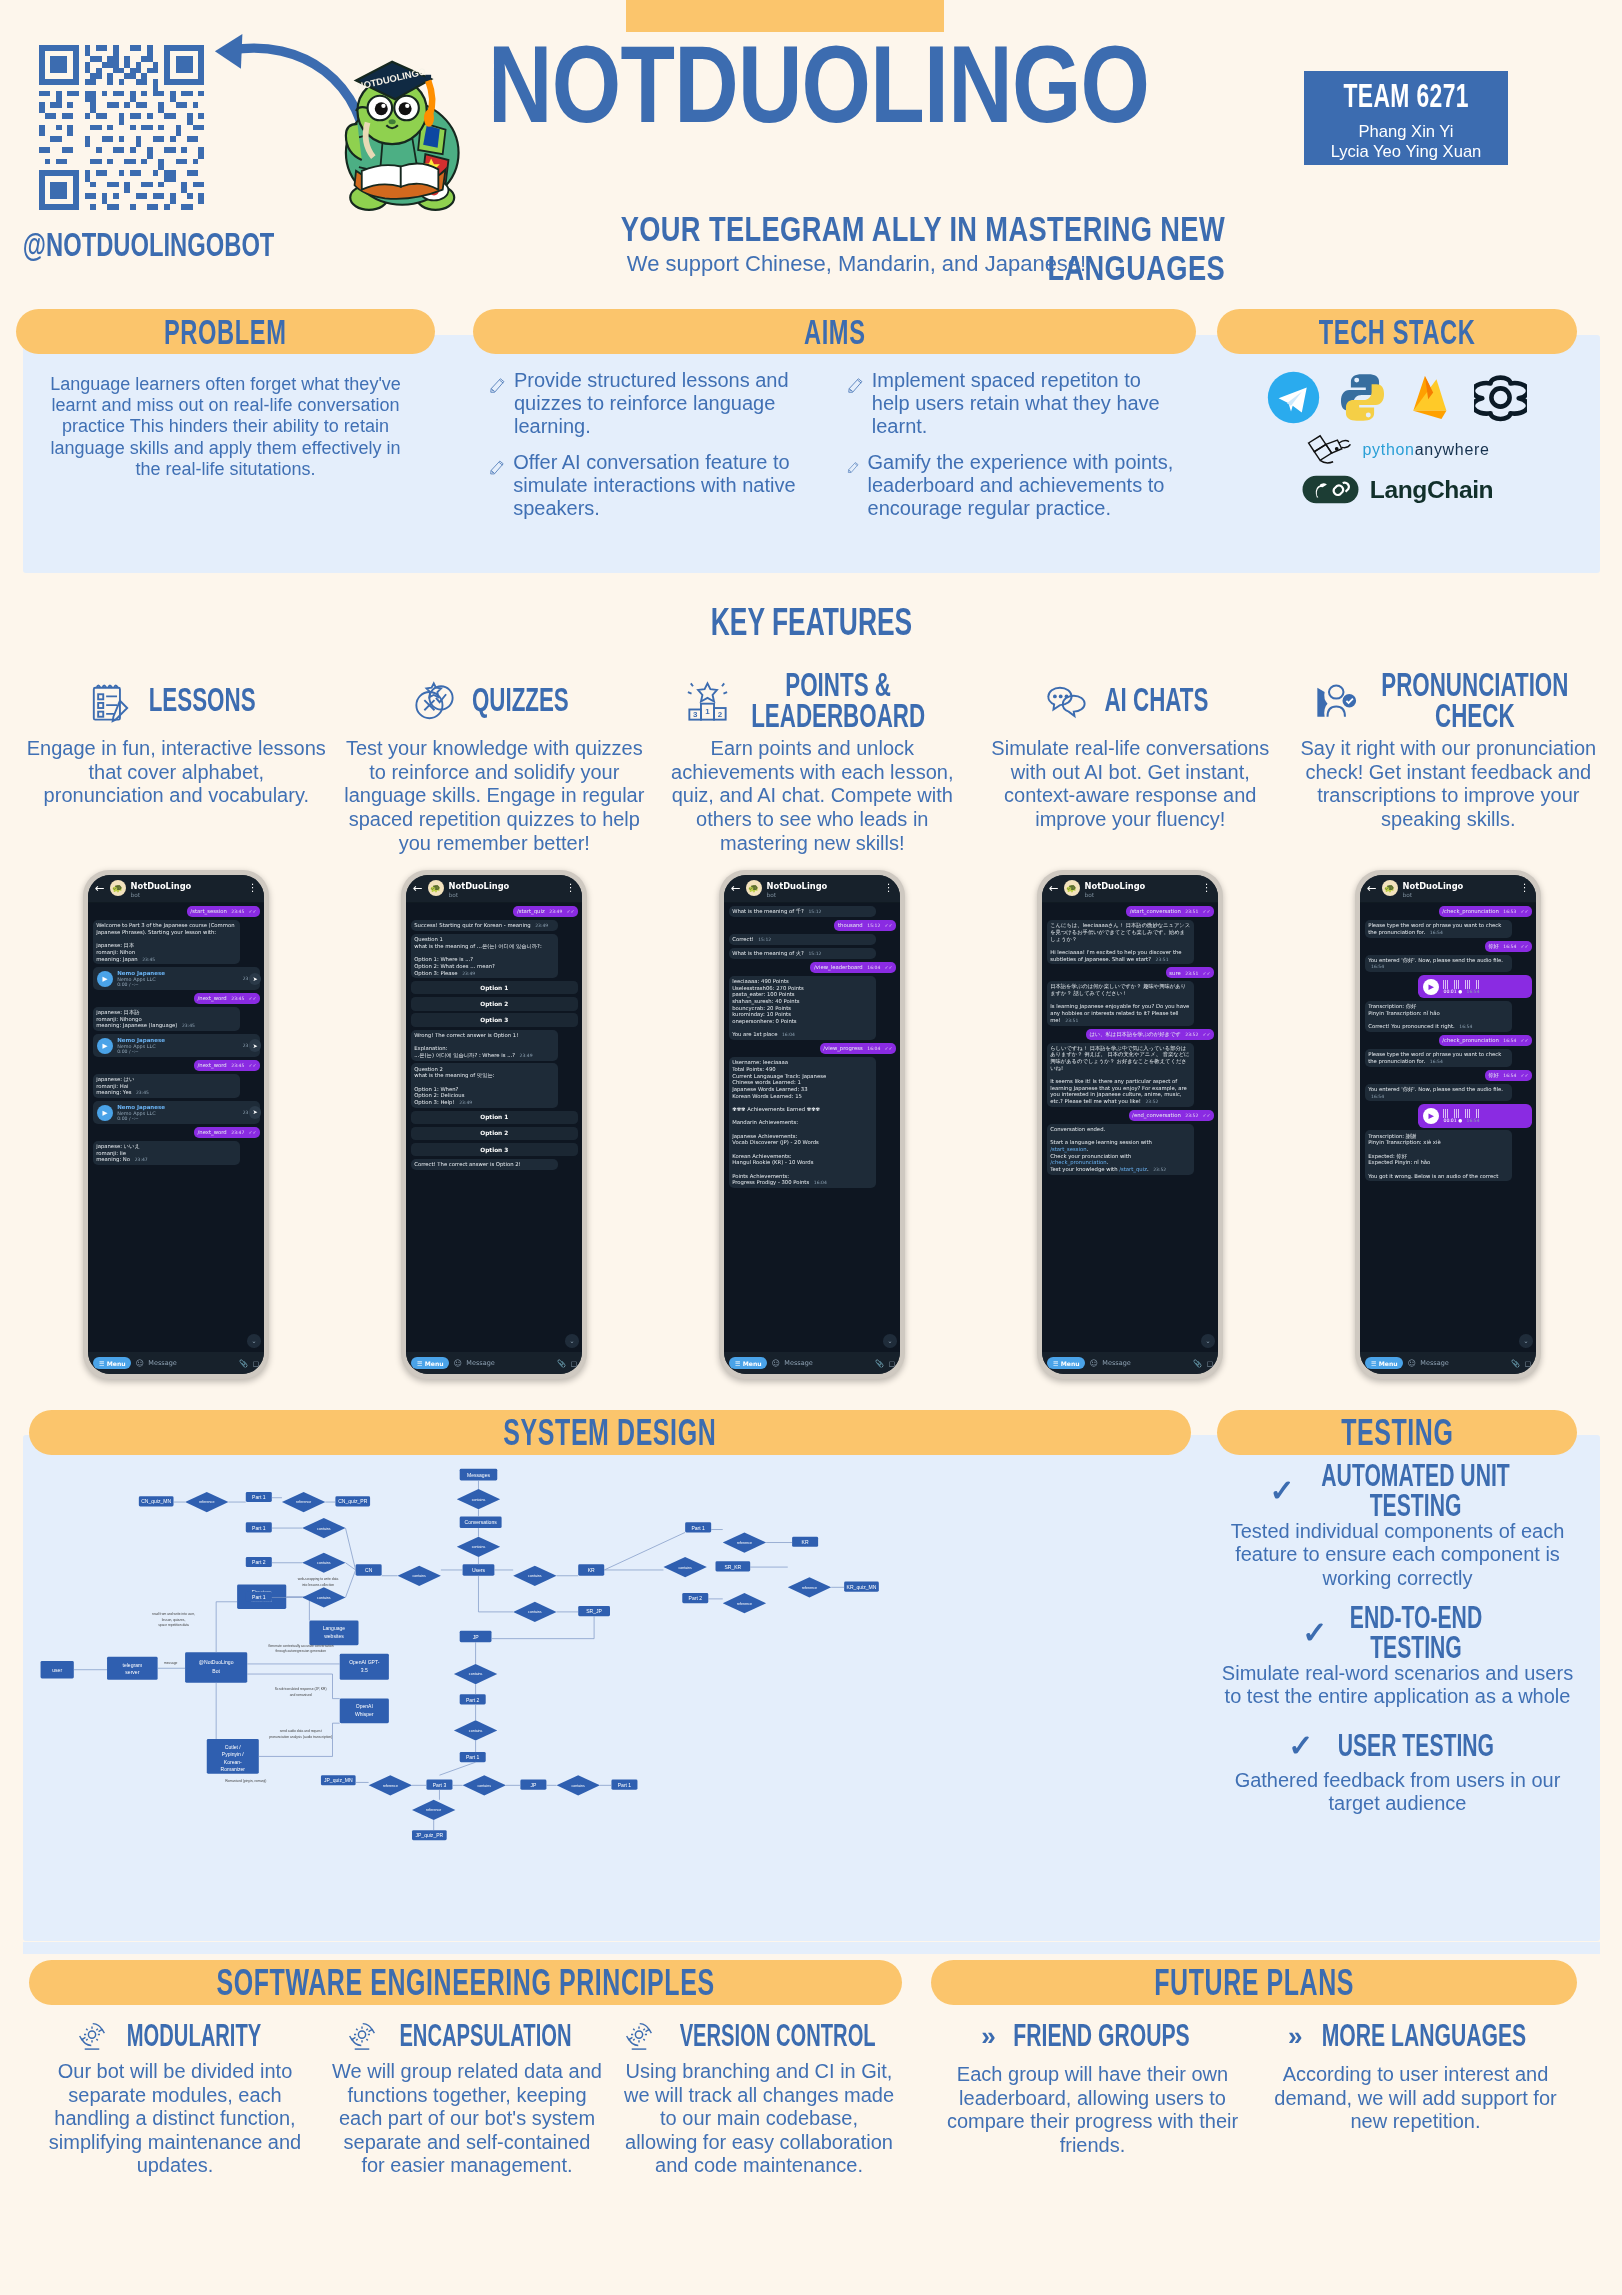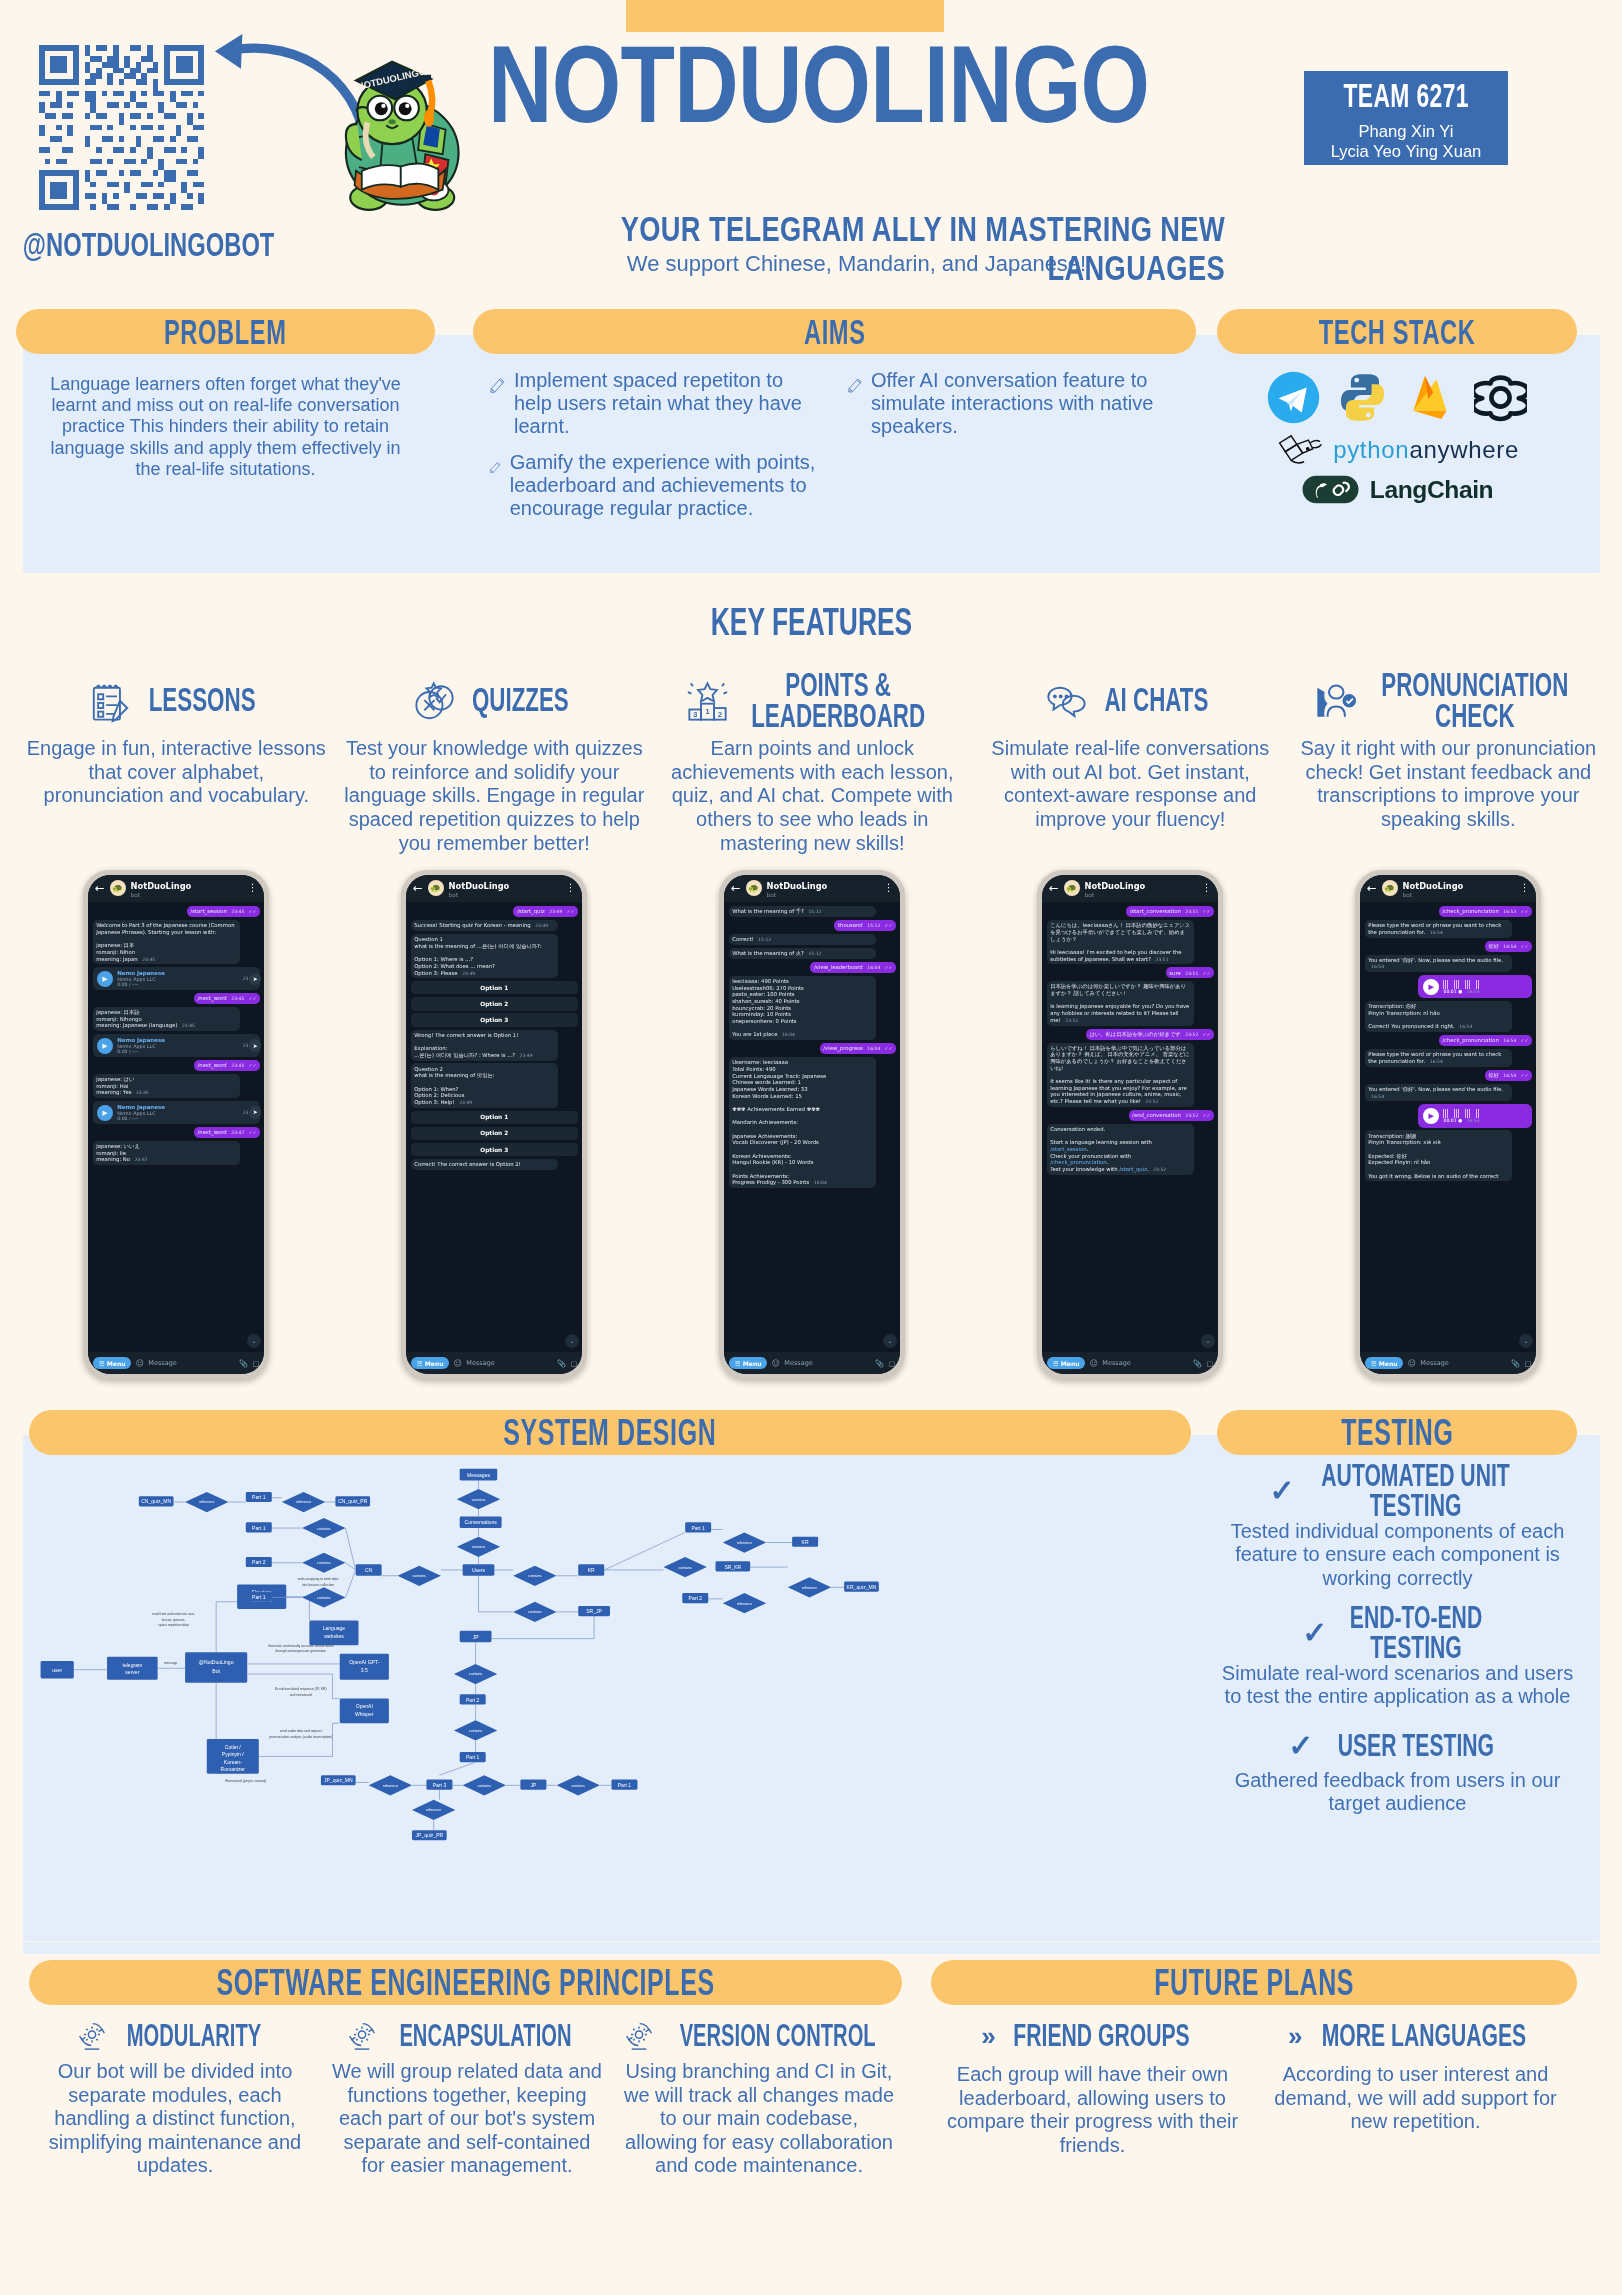--- a/index.html
+++ b/index.html
@@ -69,21 +69,21 @@
   #card-tech .sec-pill .pill-title { font-size:27.5px; }
   #problem-text { margin-top:20px; font-size:18px; padding:0 27.5px; }
 
   .aims-grid { display:grid; grid-template-columns:1fr 1fr; gap:7.2px 24.6px; margin-top:14.5px; padding:0 16px; }
   .aim { display:flex; gap:8.7px; align-items:flex-start; min-height:75px; }
   .aim .txt { font-size:20px; line-height:1.17; text-align:left; color:#4070b4; }
 
   .tech-row1 { display:flex; justify-content:center; align-items:center; gap:16px; margin-top:17.3px; }
   .tech-row2 { display:flex; justify-content:center; align-items:center; gap:7.2px; margin-top:5.8px; }
   .tech-row3 { display:flex; justify-content:center; align-items:center; gap:10px; margin-top:4.3px; }
-  .pa-txt { font-size:24px; color:#14304d; letter-spacing:0.7px; }
+  .pa-txt { font-size:16px; color:#14304d; letter-spacing:0.7px; }
   .pa-txt b { color:#2a9fd6; font-weight:normal; }
   .lc-txt { font-size:24.6px; color:#12302b; font-weight:bold; letter-spacing:-0.4px; }
 
   
   #band2 { left:23px; top:587px; width:1577px; height:92px; border-radius:43px; background:#fbc56c; }
   #kf-title { position:absolute; left:23px; top:605px; width:1577px; text-align:center;
               font-size:30px; font-weight:bold; color:#3c6cb0; transform:scaleY(1.28) scaleX(.88); }
   #features { position:absolute; left:17.3px; top:672px; width:1590px; display:flex; }
   .feature { width:318px; padding:0 8.7px; }
   .f-head { display:flex; align-items:center; justify-content:center; gap:7.2px; height:58px; }
@@ -405,20 +405,31 @@
   <div class="aims-grid" id="aims-grid">
       <div class="aim">
         <svg width="33" height="33" viewBox="0 0 46 46">
   <g fill="none" stroke="#3c6cb0" stroke-width="2.2" stroke-linejoin="round">
     <path d="M32 4 L42 12 L16 42 L5 42 L6 32 Z"></path>
     <path d="M30 8 L40 16"></path>
             <path d="M6 32 L16 40"></path>
             <path d="M9 36 L12 38"></path>
   </g>
         </svg>
+    <div class="txt">Provide structured lessons and quizzes to reinforce language learning.</div>
+      </div>
+      <div class="aim">
+        <svg width="33" height="33" viewBox="0 0 46 46">
+  <g fill="none" stroke="#3c6cb0" stroke-width="2.2" stroke-linejoin="round">
+    <path d="M32 4 L42 12 L16 42 L5 42 L6 32 Z"></path>
+    <path d="M30 8 L40 16"></path>
+            <path d="M6 32 L16 40"></path>
+            <path d="M9 36 L12 38"></path>
+  </g>
+        </svg>
     <div class="txt">Implement spaced repetiton to help users retain what they have learnt.</div>
       </div>
       <div class="aim">
         <svg width="33" height="33" viewBox="0 0 46 46">
   <g fill="none" stroke="#3c6cb0" stroke-width="2.2" stroke-linejoin="round">
     <path d="M32 4 L42 12 L16 42 L5 42 L6 32 Z"></path>
     <path d="M30 8 L40 16"></path>
             <path d="M6 32 L16 40"></path>
             <path d="M9 36 L12 38"></path>
   </g>

